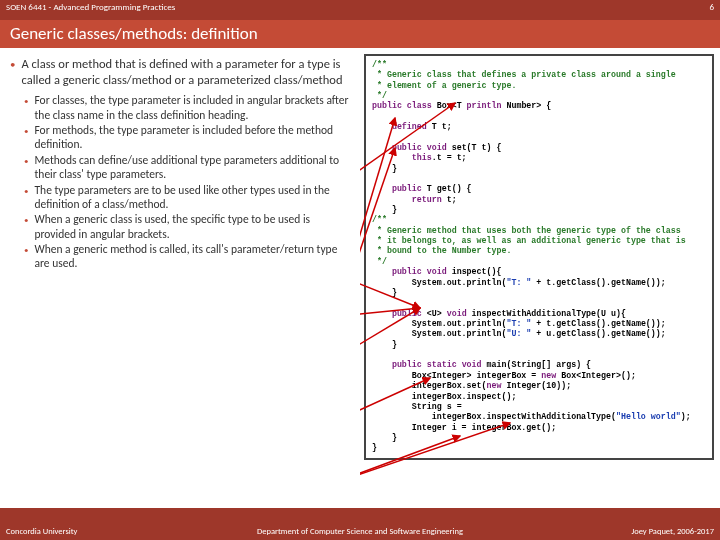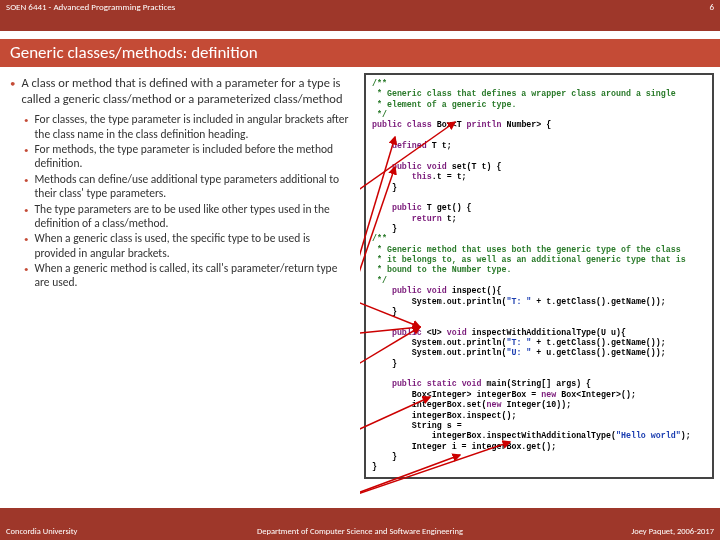--- a/index.html
+++ b/index.html
@@ -1,18 +1,18 @@
 <!DOCTYPE html>
 <html><head>
 <meta charset="utf-8">
 <style>
   * { margin: 0; padding: 0; box-sizing: border-box; }
   body { font-family: Calibri, 'Segoe UI', sans-serif; width: 720px; height: 540px; overflow: hidden; position: relative; background: #fff; }
-  .topbar { background: #9e372a; color: #fff; height: 31px; line-height: 14px; font-size: 9px; padding: 0 6px; display: flex; justify-content: space-between; }
-  .titlebar { background: #c44b36; color: #fff; height: 28px; line-height: 28px; font-size: 17px; padding: 0 10px; font-weight: 300; margin-top: 8px; }
+  .topbar { background: #9e372a; color: #fff; height: 20px; line-height: 14px; font-size: 9px; padding: 0 6px; display: flex; justify-content: space-between; }
+  .titlebar { background: #c44b36; color: #fff; height: 28px; line-height: 28px; font-size: 17px; padding: 0 10px; font-weight: 300; }
   .content { display: flex; height: calc(540px - 14px - 28px - 14px); }
   .left { width: 50%; padding: 8px 6px 4px 10px; font-size: 12.5px; line-height: 1.25; color: #333; }
   .left .main-bullet { display: flex; margin-bottom: 6px; }
   .left .main-bullet .dot { color: #c44b36; margin-right: 6px; font-size: 11px; margin-top: 2px; }
   .left .sub-bullets { padding-left: 14px; font-size: 11.5px; }
   .left .sub { display: flex; margin-bottom: 1px; }
   .left .sub .dot { color: #c44b36; margin-right: 6px; font-size: 9px; margin-top: 2px; }
   .right { width: 50%; padding: 6px 6px 4px 4px; position: relative; }
   .codebox { border: 2px solid #444; padding: 4px 6px; font-family: 'Courier New', monospace; font-size: 8.3px; line-height: 1.25; white-space: pre; color: #000; font-weight: bold; position: relative; }
   .c-comment { color: #2a7a2a; }
@@ -60,21 +60,21 @@
         </div>
       <div class="sub">
           <span class="dot">•</span>
           <span>When a generic method is called, its call's parameter/return type are used.</span>
         </div>
     </div>
   </div>
 
   <div class="right">
     <div class="codebox"><span class="c-comment">/**</span>
-<span class="c-comment"> * Generic class that defines a wrapper class around a single</span>
+<span class="c-comment"> * Generic class that defines a private class around a single</span>
 <span class="c-comment"> * element of a generic type.</span>
 <span class="c-comment"> */</span>
 <span class="c-kw">public</span><span class="c-kw"> class</span><span> Box&lt;T </span><span class="c-kw">println</span><span> Number&gt; {</span>
 <span></span>
 <span class="c-kw">    defined</span><span> T t;</span>
 <span></span>
 <span class="c-kw">    public</span><span class="c-kw"> void</span><span> set(T t) {</span>
 <span class="c-kw">        this</span><span>.t = t;</span>
 <span>    }</span>
 <span></span>

